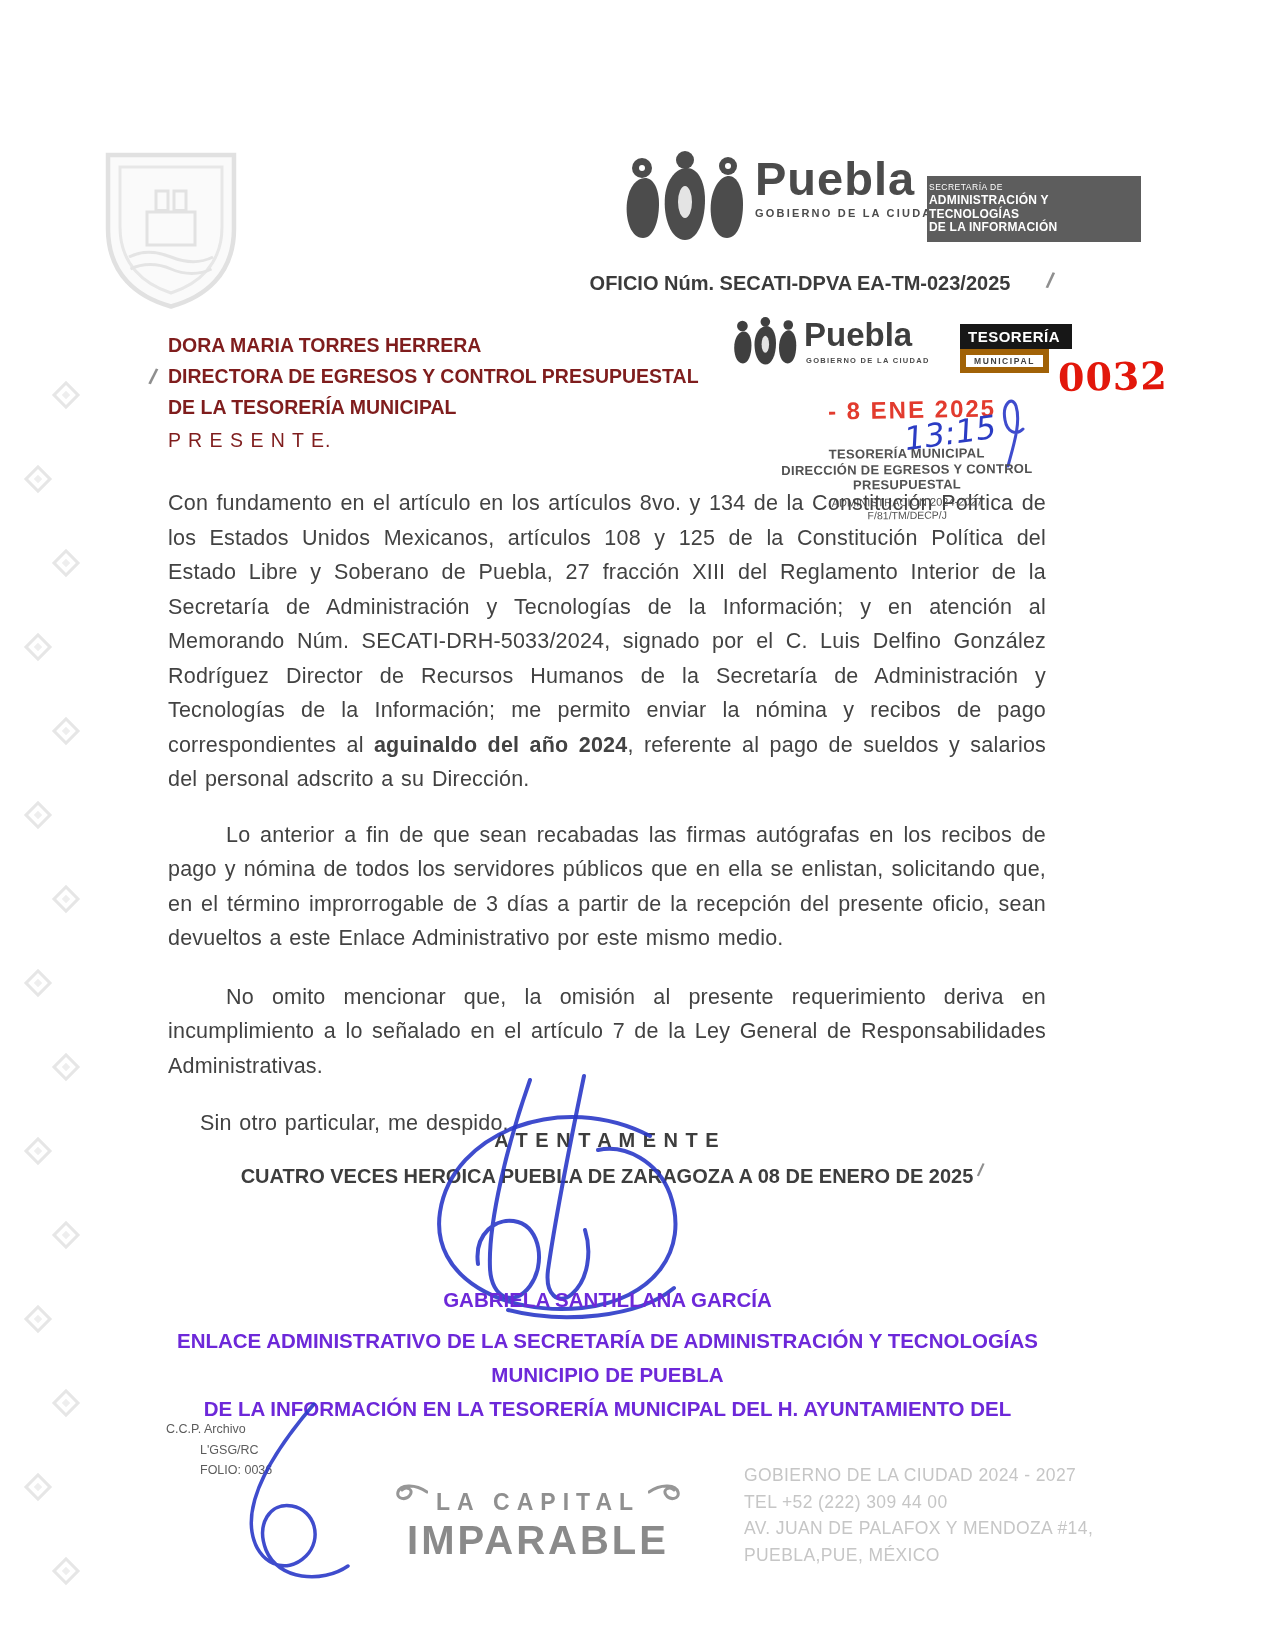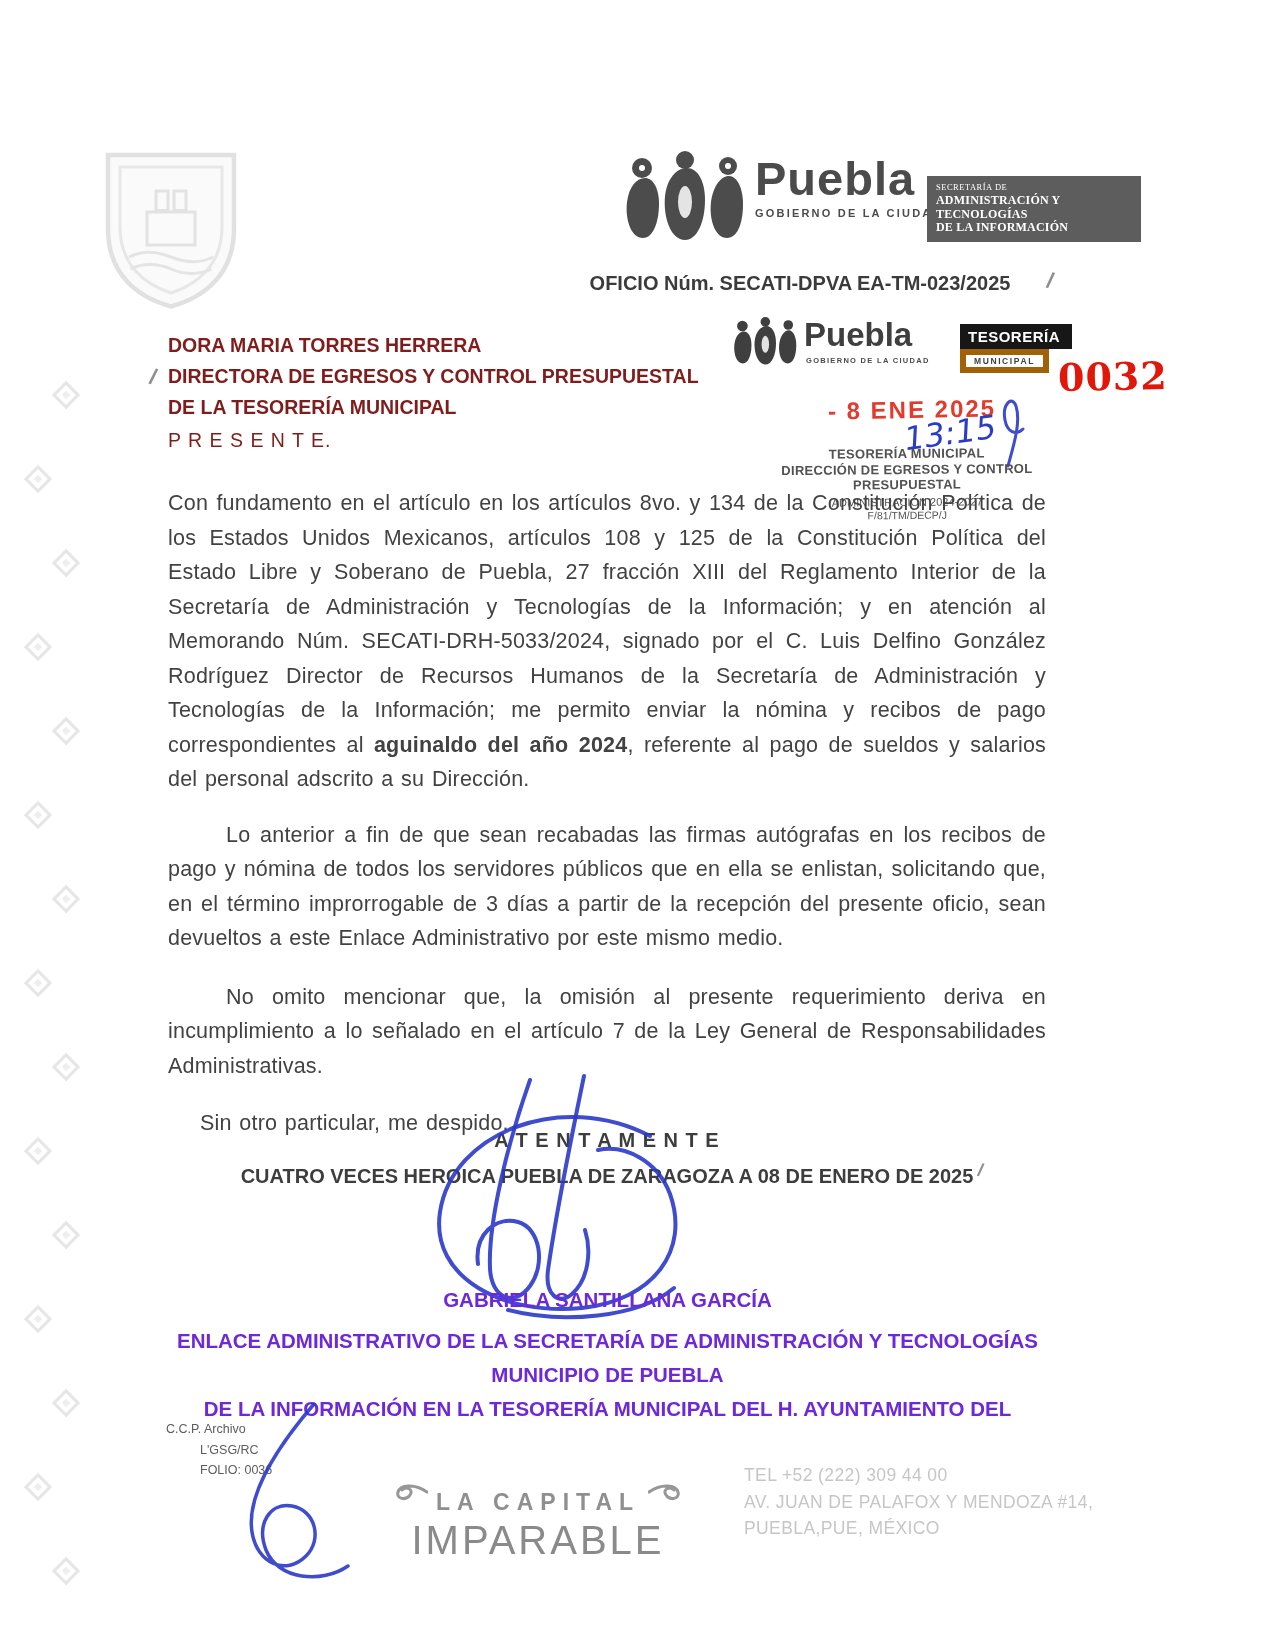--- a/index.html
+++ b/index.html
@@ -21,21 +21,21 @@
 
   
   .crest { position:absolute; left:95px; top:146px; width:152px; height:168px; opacity:.85; }
 
   
   .header-brand { position:absolute; left:615px; top:148px; width:530px; height:96px; }
   .brand-figures { position:absolute; left:0; top:2px; width:135px; height:92px; }
   .brand-text { position:absolute; left:140px; top:6px; }
   .brand-name { font-size:47px; font-weight:bold; color:#4b4b4b; letter-spacing:1px; line-height:50px; }
   .brand-tagline { font-size:11px; font-weight:bold; letter-spacing:2.2px; color:#4b4b4b; margin-top:3px; }
-  .brand-badge { position:absolute; left:312px; top:28px; width:214px; background:#5d5d5d; color:#ffffff; padding:6px 9px 7px;font-family:Liberation Serif, serif; }
+  .brand-badge { position:absolute; left:312px; top:28px; width:214px; background:#5d5d5d; color:#ffffff; padding:6px 2px 7px; }
   .badge-s { font-size:8.5px; letter-spacing:.5px; margin-bottom:2px; }
   .badge-b { font-size:12px; font-weight:bold; line-height:13.5px; letter-spacing:.2px; }
 
   .oficio-num { position:absolute; left:460px; top:272px; width:680px; text-align:center;
     font-size:20px; font-weight:bold; color:#3b3b3b; }
 
   .pen-mark { position:absolute; color:#8f8f8f; font-size:22px; font-weight:bold; }
   .m1 { left:1047px; top:268px; transform:rotate(14deg); }
   .m2 { left:150px; top:364px; transform:rotate(16deg); }
   .m3 { left:978px; top:1160px; transform:rotate(14deg); font-size:18px; }
@@ -95,21 +95,21 @@
   
   .ccp { position:absolute; left:166px; top:1419px; font-size:12.5px; color:#5c5c5c; line-height:20.5px; }
   .ccp-ind { padding-left:34px; }
 
   .capital { position:absolute; left:368px; top:1468px; width:340px; text-align:center; color:#8f8f8f; }
   .capital-top { display:flex; align-items:center; justify-content:center; gap:8px; }
   .capital-text { font-size:23px; font-weight:bold; letter-spacing:7px;margin-top:21px; }
   .curl { width:34px; height:22px; }
   .curl path { fill:none; stroke:#979797; stroke-width:3; stroke-linecap:round; }
   .curl-r { transform:scaleX(-1); }
-  .capital-bottom { font-size:40px; font-weight:normal; letter-spacing:3px; margin-top:2px; color:#8a8a8a; }
+  .capital-bottom { font-size:40px; font-weight:bold; letter-spacing:3px; margin-top:2px; color:#8a8a8a; }
 
   .contact { position:absolute; left:744px; top:1462px; font-size:17.5px; line-height:26.5px;
     color:#c6c6c6; letter-spacing:.4px; }
 </style>
 </head>
 <body>
 
 <div class="page">
 
   <div class="ornaments">
@@ -248,18 +248,19 @@
       </svg>
       <span class="capital-text">LA CAPITAL</span>
       <svg class="curl curl-r" viewBox="0 0 34 22">
         <path d="M 33 11 C 20 2 6 4 4 11 C 2 18 12 20 16 14 C 20 8 12 5 8 9"></path>
       </svg>
     </div>
     <div class="capital-bottom">IMPARABLE</div>
   </div>
 
   <div class="contact">
+    <div>GOBIERNO DE LA CIUDAD 2024 - 2027</div>
     <div>TEL +52 (222) 309 44 00</div>
     <div>AV. JUAN DE PALAFOX Y MENDOZA #14,</div>
     <div>PUEBLA,PUE, MÉXICO</div>
   </div>
 
 </div>
 
 </body></html>

